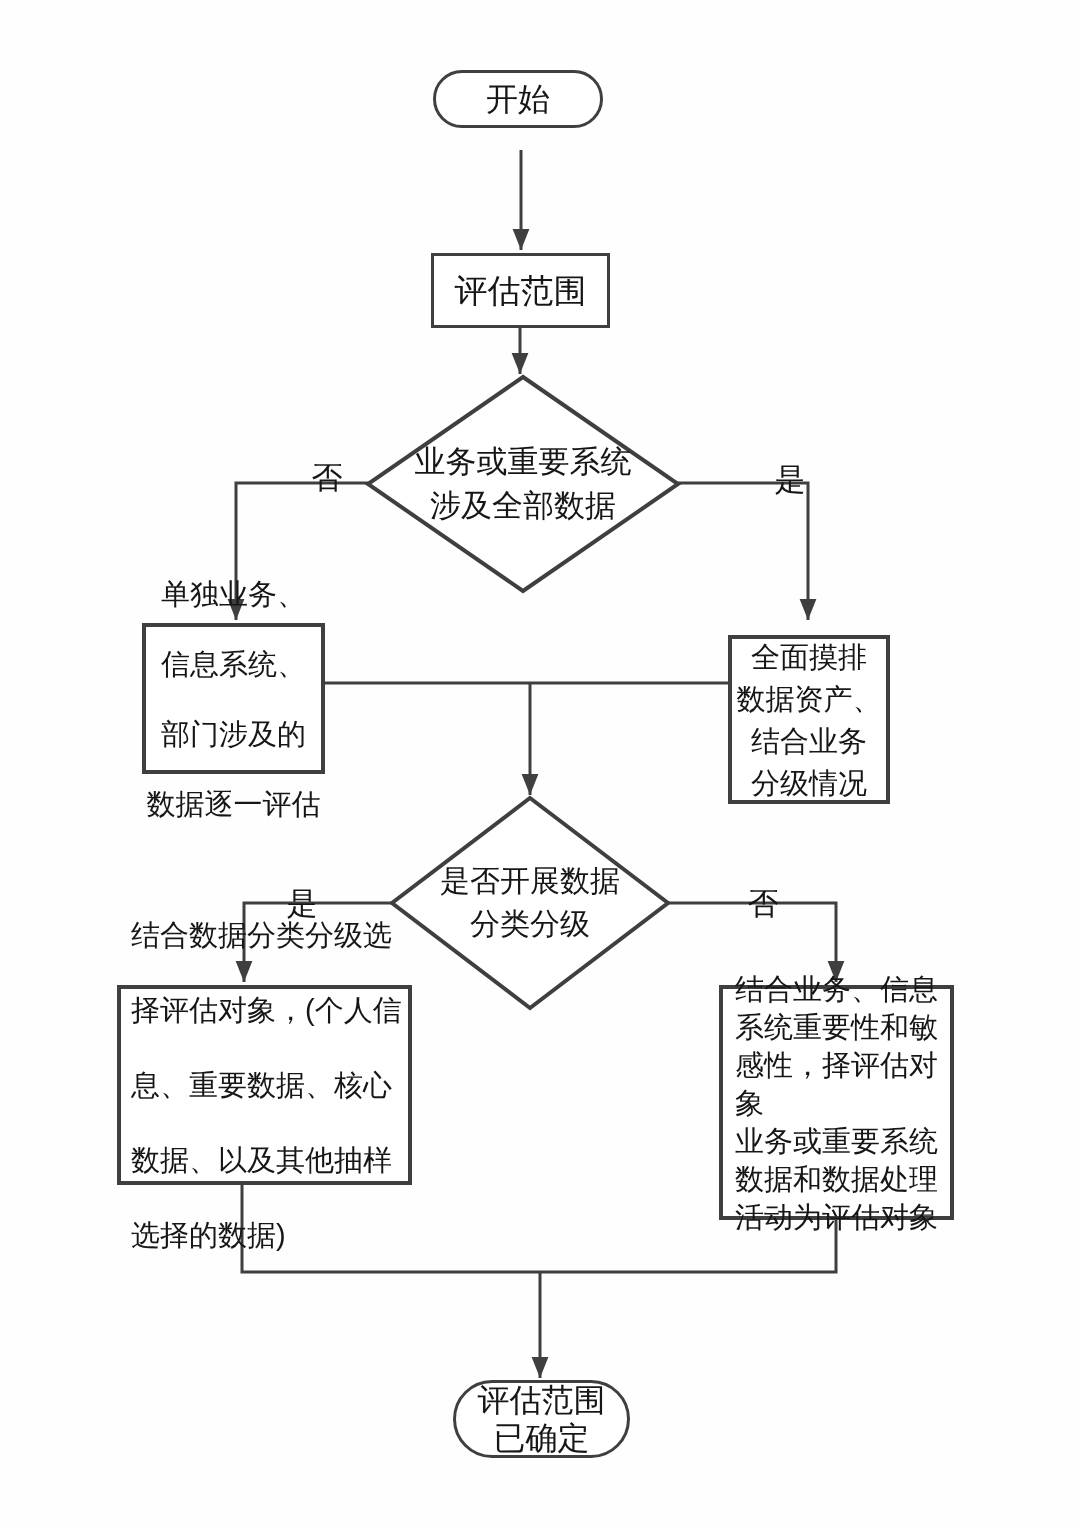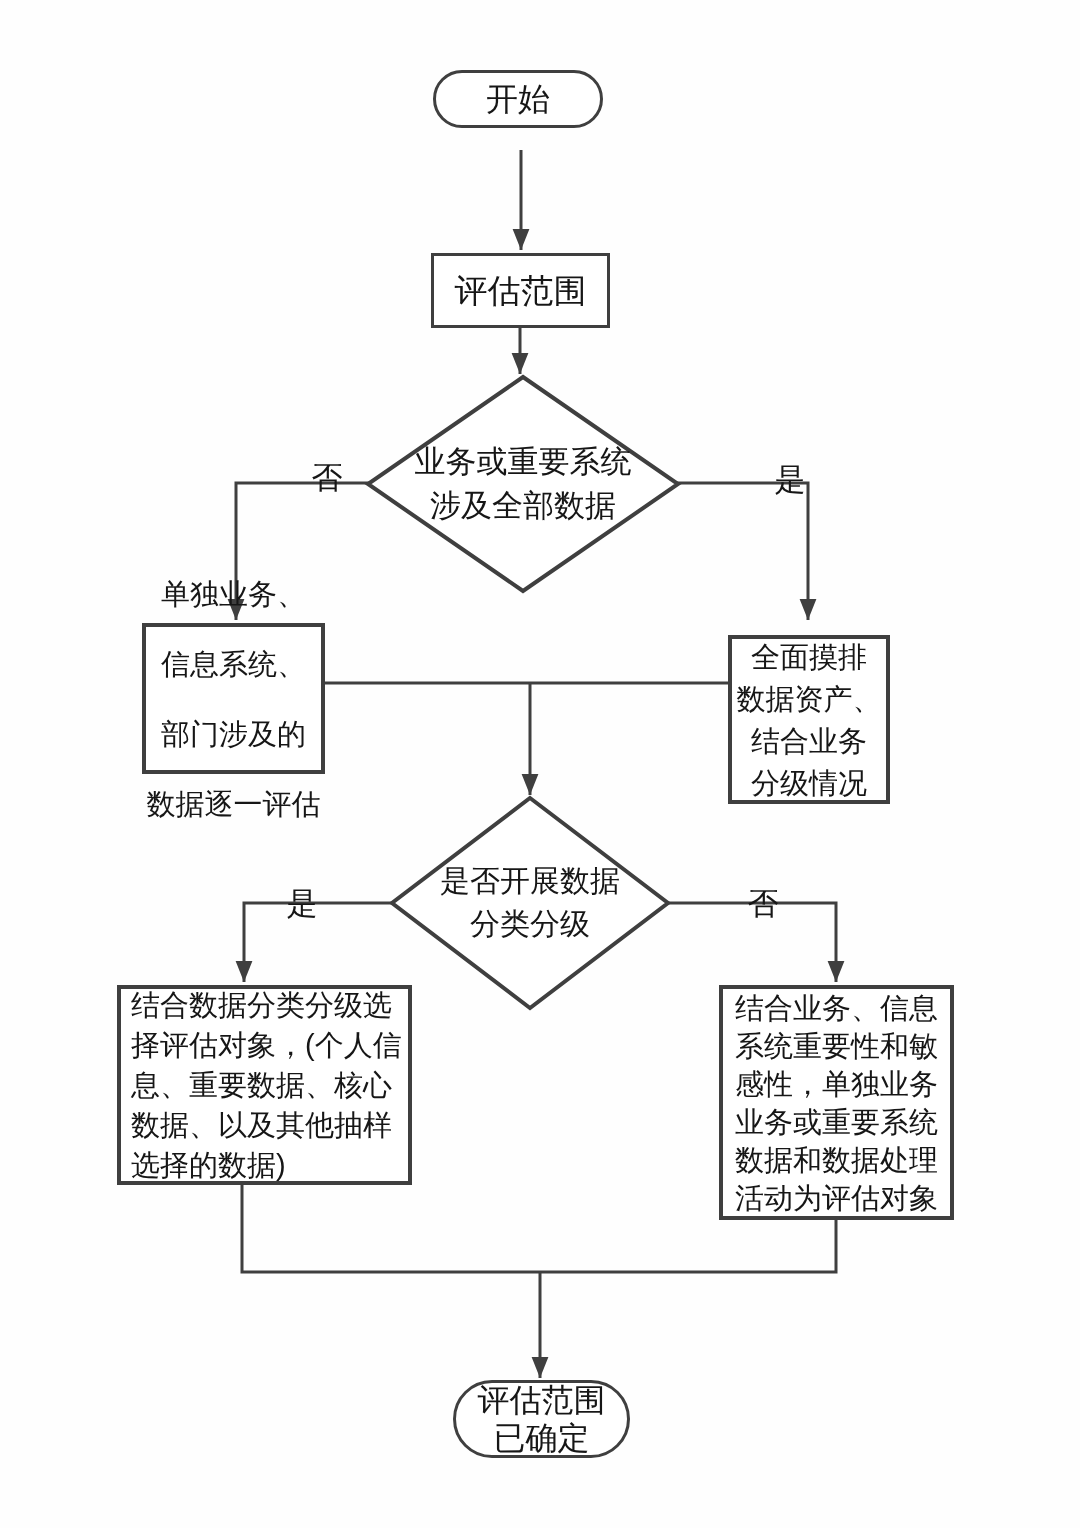--- a/index.html
+++ b/index.html
@@ -139,32 +139,32 @@
 
   <div class="diamond-label" style="left:380px; top:858px; width:300px; height:88px; line-height:43px;">
     <div>是否开展数据</div>
     <div>分类分级</div>
   </div>
 
   <div class="edge-label" style="left:302px; top:903px;">是</div>
 
   <div class="edge-label" style="left:763px; top:903px;">否</div>
 
-  <div class="node box small-lh" style="left:117px; top:985px; width:295px; height:200px; text-align:left; align-items:flex-start; padding-left:10px;">
+  <div class="node box small-lh" style="left:117px; top:985px; width:295px; height:200px; text-align:left; align-items:flex-start; padding-left:10px;gap:35px;">
     <div>结合数据分类分级选</div>
     <div>择评估对象，(个人信</div>
     <div>息、重要数据、核心</div>
     <div>数据、以及其他抽样</div>
     <div>选择的数据)</div>
   </div>
 
   <div class="node box dense" style="left:719px; top:985px; width:235px; height:235px; text-align:left; align-items:flex-start; padding-left:12px;">
     <div>结合业务、信息</div>
     <div>系统重要性和敏</div>
-    <div>感性，单独业务</div>
+    <div>感性，择评估对象</div>
     <div>业务或重要系统</div>
     <div>数据和数据处理</div>
     <div>活动为评估对象</div>
   </div>
 
   <div class="node terminal" style="left:453px; top:1380px; width:177px; height:78px; line-height:38px;">
     <div>评估范围</div>
     <div>已确定</div>
   </div>
 

